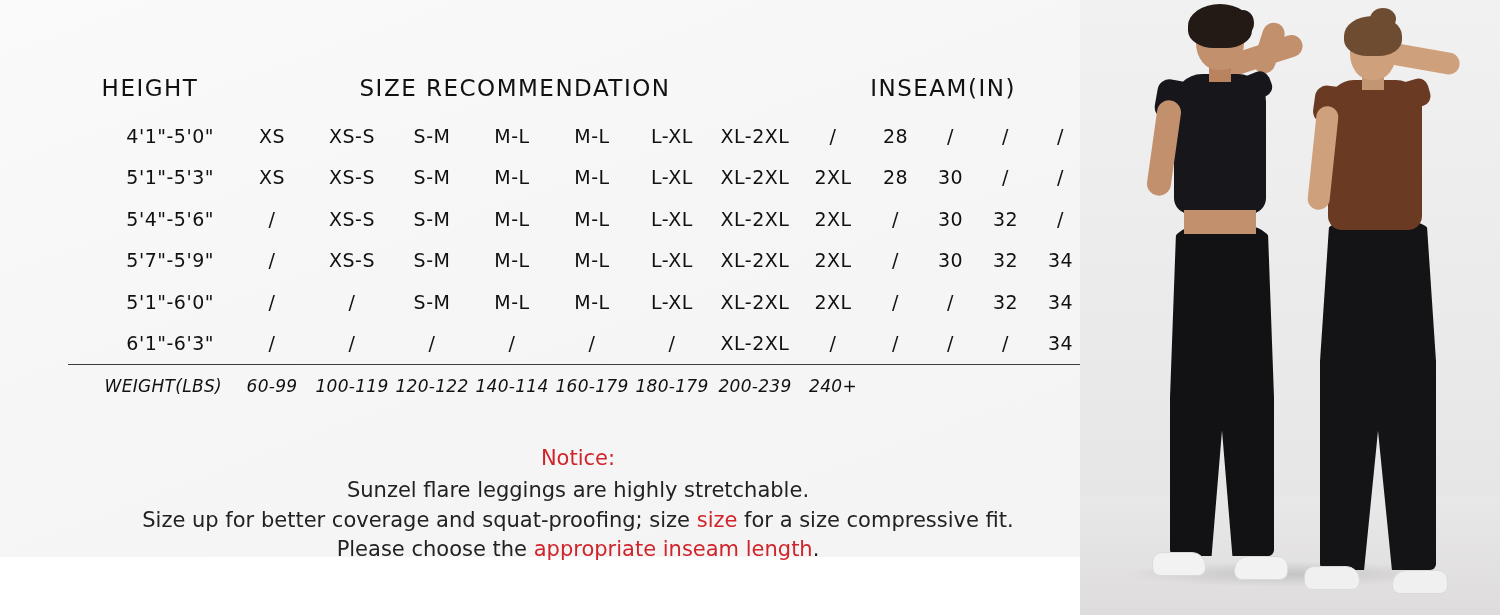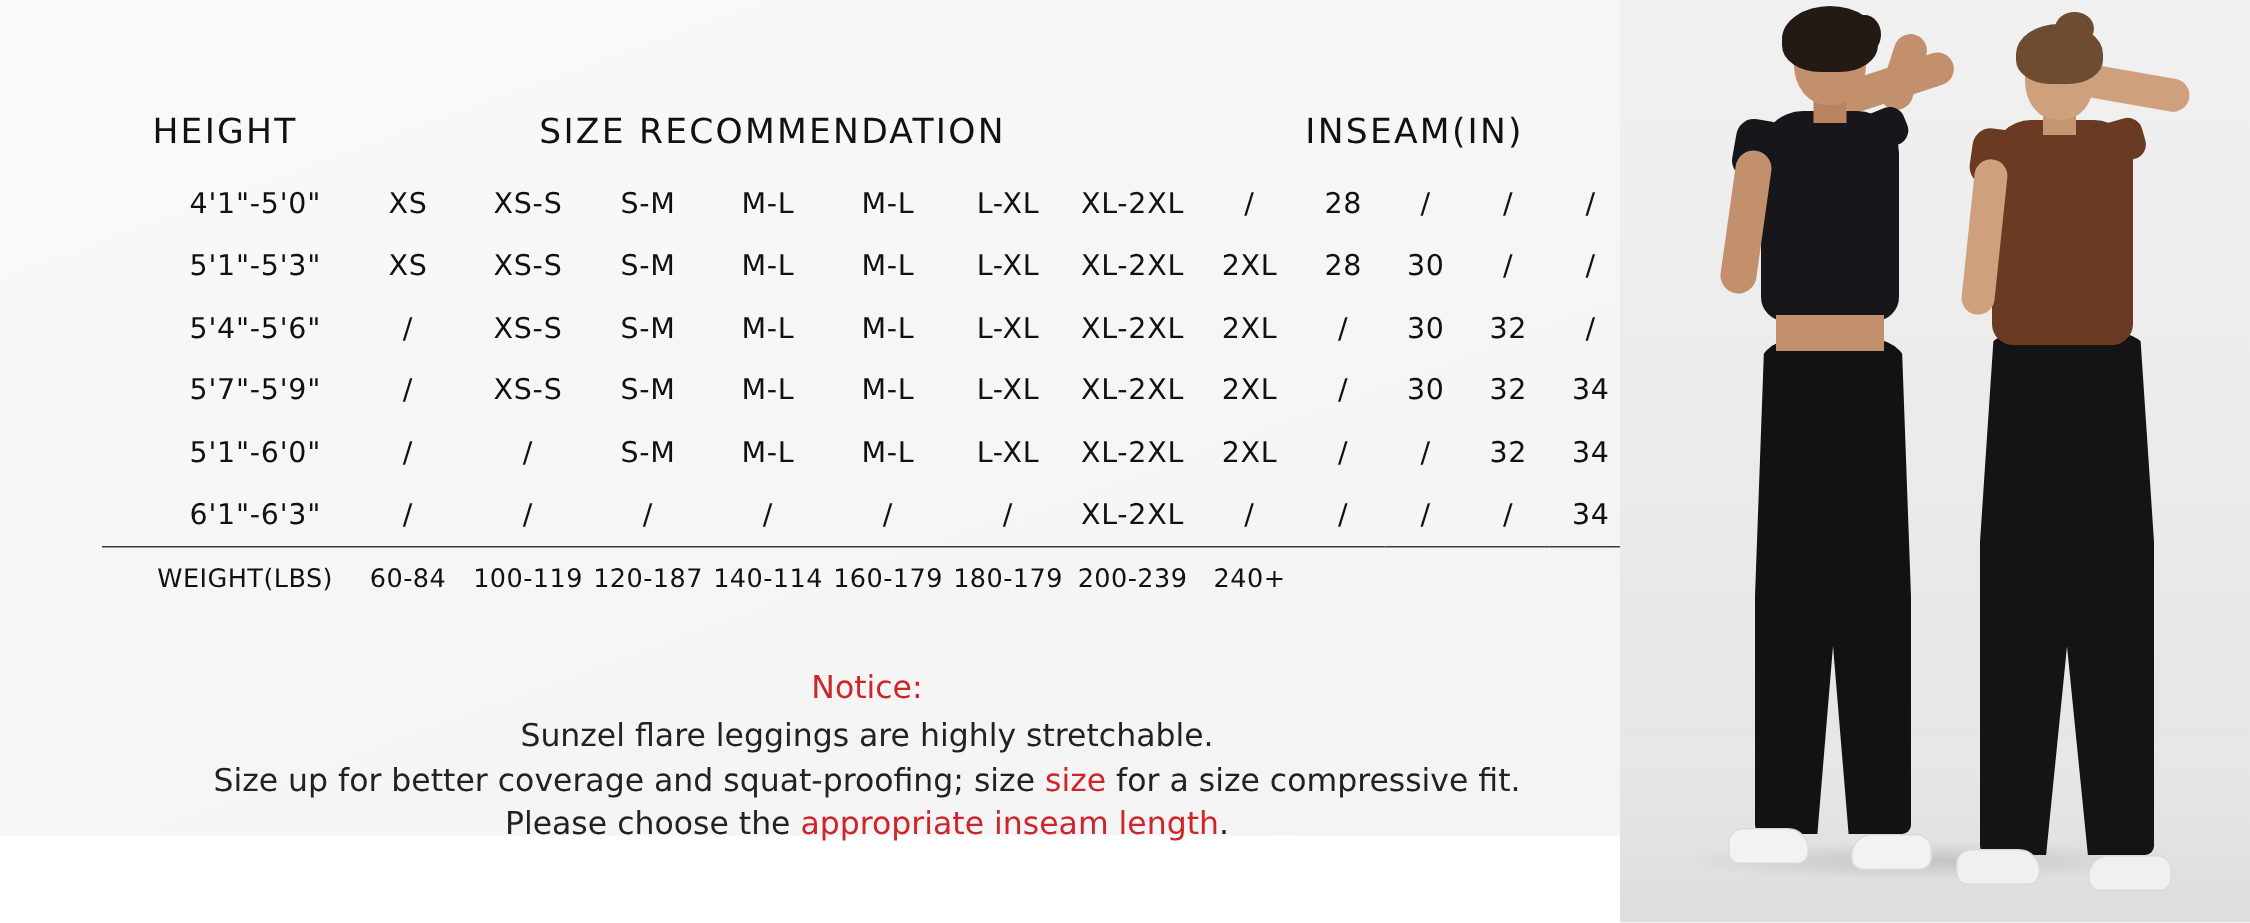--- a/index.html
+++ b/index.html
@@ -62,20 +62,21 @@
     padding-right: 18px;
     letter-spacing: 0.5px;
   }
   .weight-row td {
     height: 42px;
     vertical-align: middle;
     text-align: center;
     font-size: 17px;
     color: #111;
     letter-spacing: 0.3px;
+    font-style: italic;
   }
   .weight-row td.weight-label {
     font-size: 17px;
     text-align: right;
     padding-right: 10px;
     letter-spacing: 0.3px;
   }
 
   
   .hline-under-header td { border-bottom: 1px solid #3d3d3d; }
@@ -362,23 +363,23 @@
         <td>XL-2XL</td>
         <td>/</td>
         <td class="vsep-left">/</td>
         <td>/</td>
         <td>/</td>
         <td>34</td>
       </tr>
 
       <tr class="weight-row">
         <td class="weight-label">WEIGHT(LBS)</td>
-        <td class="vsep-left">60-84</td>
+        <td class="vsep-left">60-99</td>
         <td>100-119</td>
-        <td>120-187</td>
+        <td>120-122</td>
         <td>140-114</td>
         <td>160-179</td>
         <td>180-179</td>
         <td>200-239</td>
         <td>240+</td>
         <td class="vsep-left"></td>
         <td></td>
         <td></td>
         <td></td>
       </tr>

